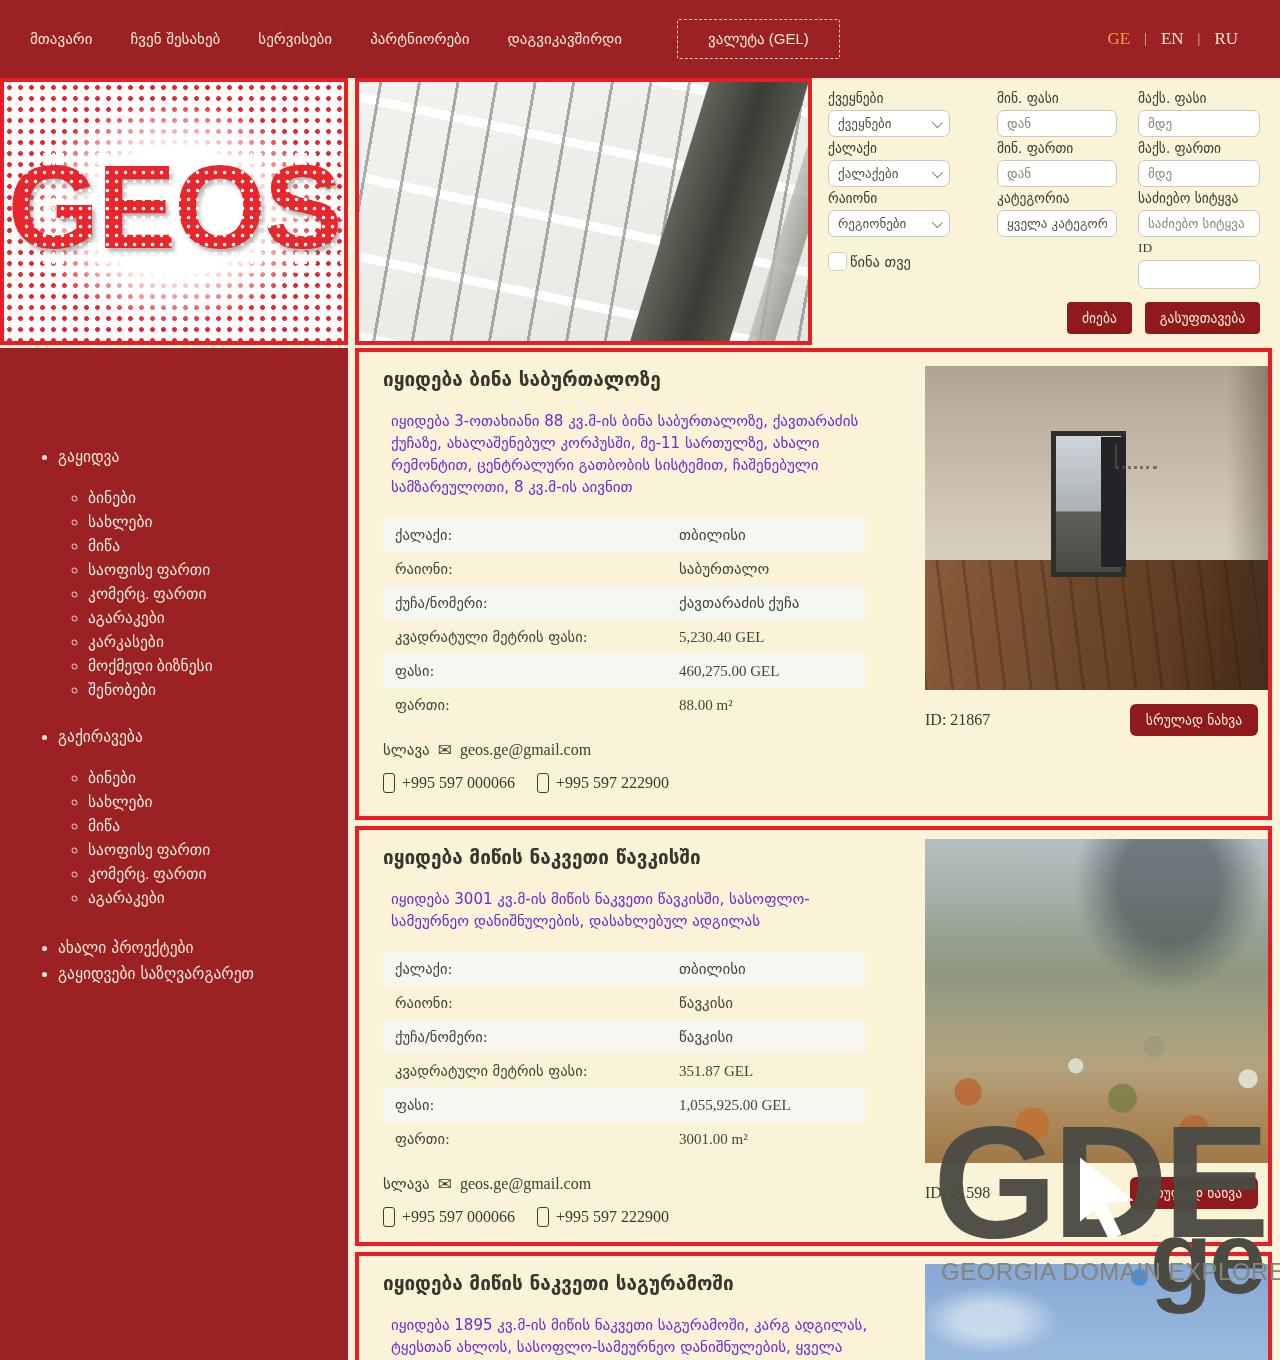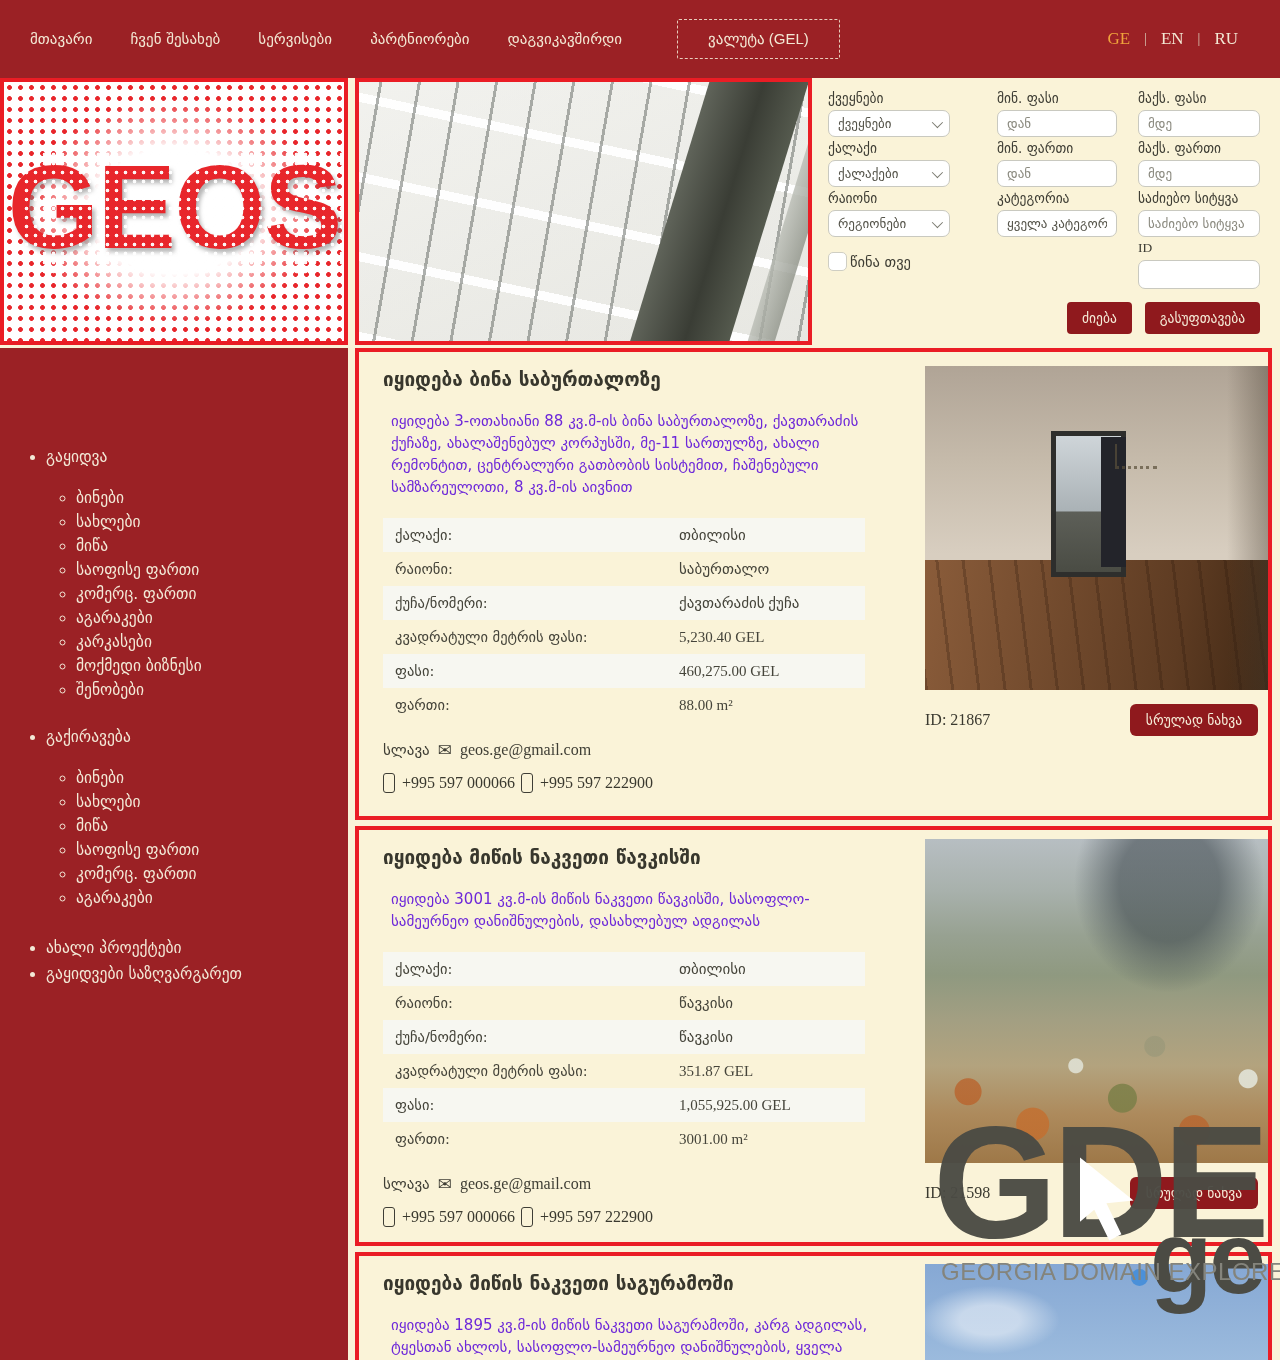--- a/index.html
+++ b/index.html
@@ -100,24 +100,24 @@
   .btn-dark{
     background:#8f191d;color:#f5ecd8;border:none;border-radius:4px;
     font-size:13.5px;padding:8px 15px;cursor:pointer;font-family:"DejaVu Sans",sans-serif;
   }
 
   
   .sidebar{
     position:absolute;left:0;top:348px;width:348px;height:1012px;
     background:#9b2125;color:#f3e9d7;z-index:1;
   }
-  .side-l1{list-style:disc;margin:0;padding:100px 0 0 46px;font-size:15.5px;}
+  .side-l1{list-style:disc;margin:0;padding:100px 0 0 58px;font-size:15.5px;}
   .side-l1 > li{margin-bottom:26px;cursor:pointer;}
   .side-l2{list-style:circle;margin:20px 0 0 0;padding-left:30px;}
-  .side-l2 > li{line-height:24px;cursor:pointer;}
+  .side-l2 > li{line-height:24px;cursor:pointer;font-family:Liberation Serif, serif;}
   .side-l1 > li.plain{margin-bottom:2px;line-height:24px;}
 
   
   .main{position:absolute;left:355px;top:348px;width:917px;display:flex;flex-direction:column;gap:6px;}
   .card{
     position:relative;box-sizing:border-box;width:917px;
     border:4px solid #ea1d25;background:#faf3d8;overflow:hidden;
   }
   .card.c1{height:472px;}
   .card.c2{height:420px;}
@@ -127,21 +127,21 @@
   }
   .card-desc{margin:20px 0 0 32px;width:488px;font-size:15px;line-height:1.47;color:#6d28d9;}
   .prop-table{margin:20px 0 0 24px;width:482px;}
   .prow{display:flex;height:34px;align-items:center;}
   .prow:nth-child(odd){background:#f7f7f1;}
   .plabel{width:296px;padding-left:12px;font-size:14.5px;color:#45443a;box-sizing:border-box;}
   .pvalue{font-size:15px;color:#45443a;font-family:"Liberation Serif","DejaVu Sans",serif;}
   .contact-line{margin:18px 0 0 24px;font-size:15px;color:#3f3e35;display:flex;align-items:center;gap:8px;}
   .mail-icon::before{content:"✉";font-size:17px;color:#3f3e35;}
   .contact-email{font-family:"Liberation Serif","DejaVu Sans",serif;font-size:16px;}
-  .phones-line{margin:13px 0 0 24px;display:flex;align-items:flex-start;gap:6px;}
+  .phones-line{margin:13px 0 0 24px;display:flex;align-items:flex-start;gap:22px;}
   .phone-item{display:flex;align-items:center;gap:7px;}
   .phone-icon{width:10px;height:18px;border:1.5px solid #3f3e36;border-radius:3px;}
   .phone-num{font-family:"Liberation Serif","DejaVu Sans",serif;font-size:16px;color:#3a392f;}
 
   .photo-wrap{position:absolute;right:10px;width:333px;}
   .card.c1 .photo-wrap{top:14px;}
   .card.c2 .photo-wrap{top:9px;}
   .card.c3 .photo-wrap{top:8px;}
   .photo{width:359px;height:324px;overflow:hidden;position:relative;cursor:pointer;}
   .photo-meta{display:flex;align-items:center;justify-content:space-between;margin-top:14px;}

